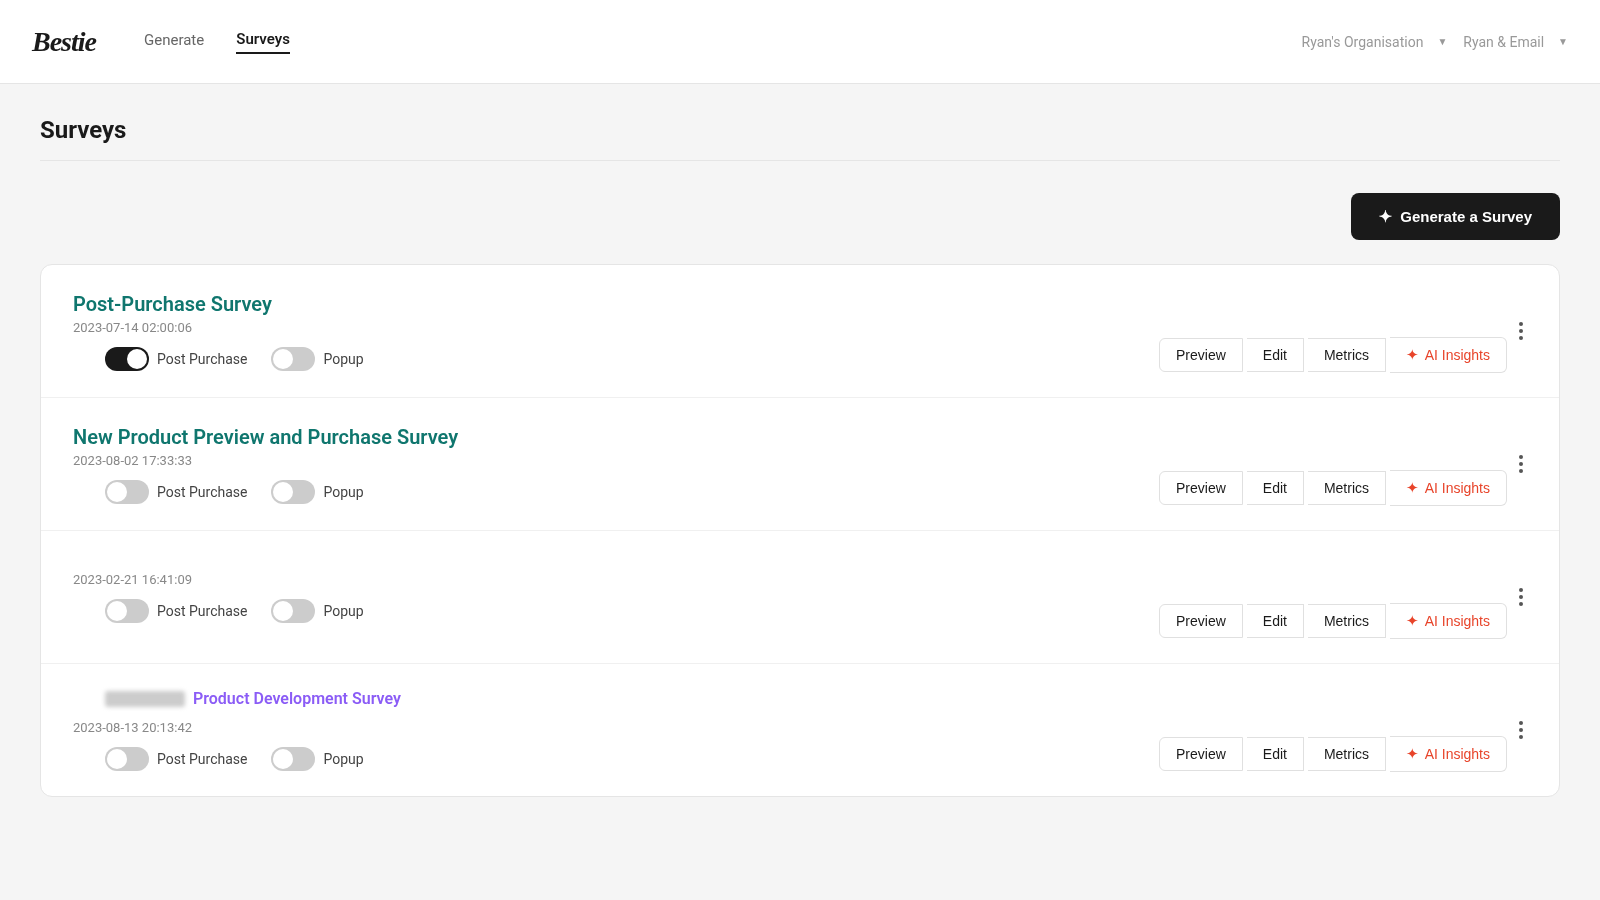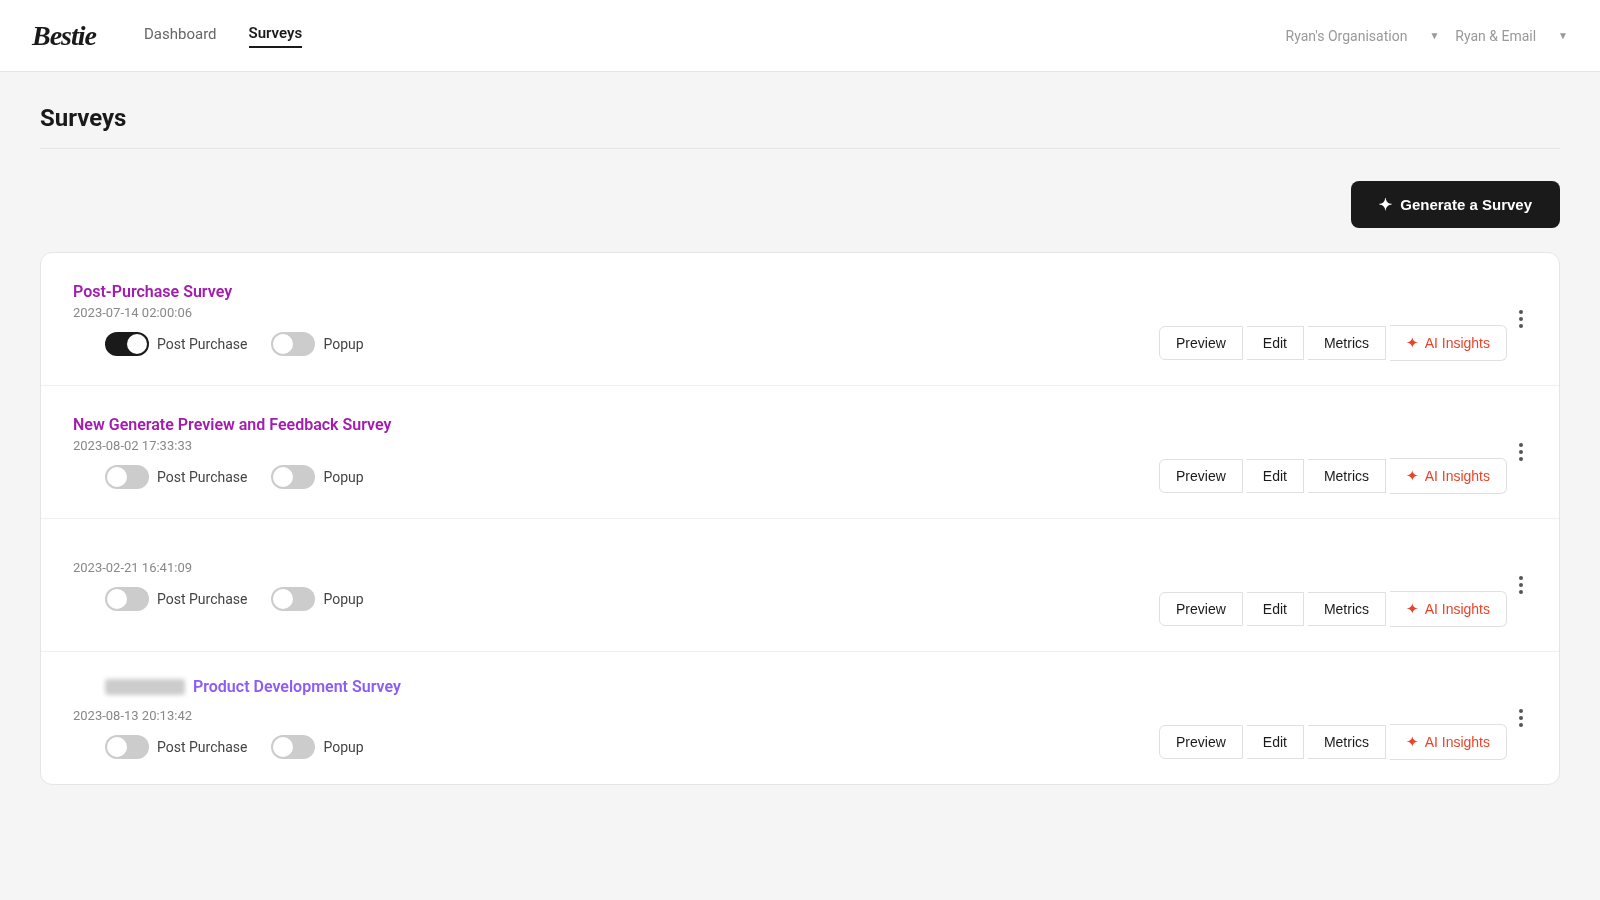--- a/index.html
+++ b/index.html
@@ -9,21 +9,21 @@
       color: #1a1a1a;
       min-height: 900px;
     }
     
     .header {
       background: #fff;
       border-bottom: 1px solid #e5e5e5;
       display: flex;
       align-items: center;
       padding: 0 32px;
-      height: 72px;
+      height: 84px;
       position: relative;
     }
     .logo {
       font-family: 'Georgia', serif;
       font-size: 28px;
       font-weight: 900;
       color: #1a1a1a;
       letter-spacing: -1px;
       margin-right: 48px;
       font-style: italic;
@@ -47,21 +47,21 @@
     }
     .header-right {
       margin-left: auto;
       display: flex;
       align-items: center;
       gap: 16px;
     }
     .org-selector, .user-selector {
       display: flex;
       align-items: center;
-      gap: 22px;
+      gap: 14px;
       color: #999;
       font-size: 14px;
       cursor: pointer;
       text-align: center;
     }
     .chevron {
       font-size: 10px;
       color: #999;
     }
     
@@ -115,23 +115,23 @@
       align-items: center;
       justify-content: space-between;
     }
     .survey-item:last-child {
       border-bottom: none;
     }
     .survey-info {
       flex: 1;
     }
     .survey-name {
-      font-size: 16px;
+      font-size: 20px;
       font-weight: 600;
-      color: #a21caf;
+      color: #0f766e;
       margin-bottom: 4px;
     }
     .survey-name-blurred {
       font-size: 16px;
       font-weight: 600;
       color: #8b5cf6;
       margin-bottom: 12px;
       display: flex;
       align-items: center;
       gap: 8px;
@@ -254,21 +254,21 @@
       border-radius: 50%;
       display: block;
     }
   </style>
 </head>
 <body>
 
 <header class="header">
   <div class="logo">Bestie</div>
   <nav class="nav">
-    <a class="nav-item">Dashboard</a>
+    <a class="nav-item">Generate</a>
     <a class="nav-item active">Surveys</a>
   </nav>
   <div class="header-right">
     <div class="org-selector">
       <span>Ryan's Organisation</span>
       <span class="chevron">▼</span>
     </div>
     <div class="user-selector">
       <span>Ryan &amp; Email</span>
       <span class="chevron">▼</span>
@@ -318,21 +318,21 @@
           </button>
           <button class="more-btn">
             <span class="more-dot"></span>
             <span class="more-dot"></span>
             <span class="more-dot"></span>
           </button>
         </div>
       </div>
       <div class="survey-item">
         <div class="survey-info">
-          <div class="survey-name">New Generate Preview and Feedback Survey</div>
+          <div class="survey-name">New Product Preview and Purchase Survey</div>
           <div class="survey-date">2023-08-02 17:33:33</div>
           <div class="survey-toggles">
             <div class="toggle-group">
               <div class="toggle off">
                 <div class="toggle-thumb"></div>
               </div>
               <span class="toggle-label">Post Purchase</span>
             </div>
             <div class="toggle-group">
               <div class="toggle off">

